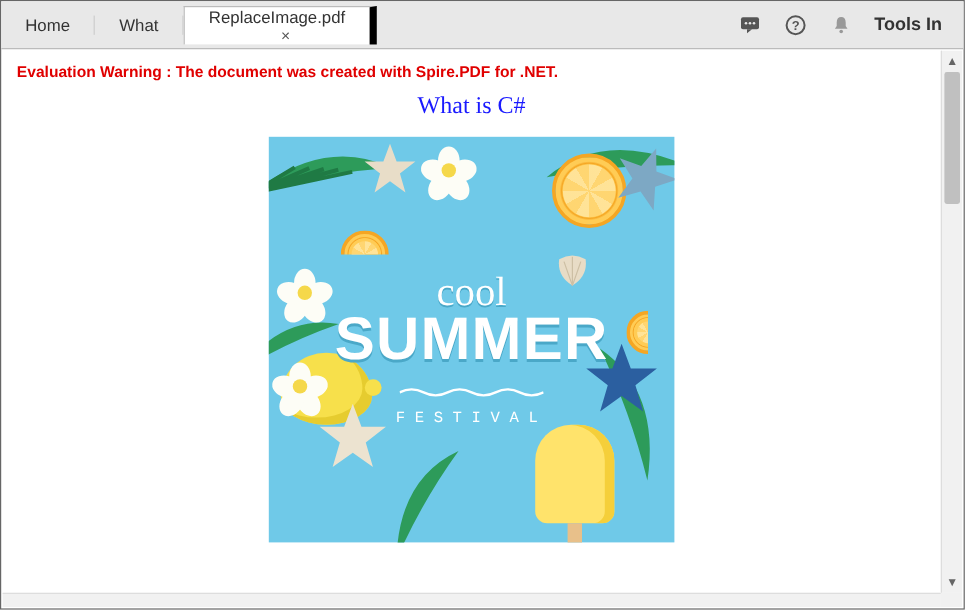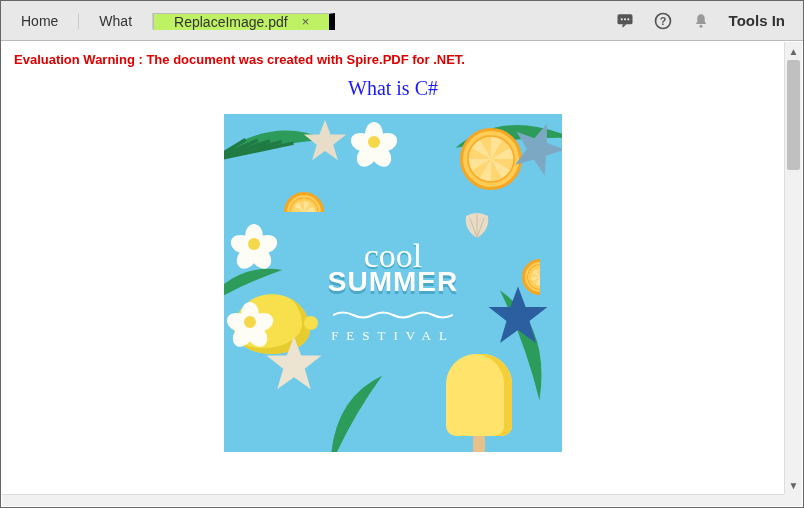--- a/index.html
+++ b/index.html
@@ -22,26 +22,27 @@
   .tab {
     display: flex;
     align-items: center;
     padding: 0 20px;
     font-size: 14px;
     color: #333;
     border-right: 1px solid #ccc;
     cursor: pointer;
   }
   .tab.active {
-    background: #bef264;
+    background: #ffffff;
     border-top: 1px solid #bbb;
     border-right: 6px solid #000000;
     border-left: 1px solid #bbb;
     margin-bottom: -1px;
     color: #333;
+    flex-direction: column;
   }
   .tab .close {
     margin-left: 14px;
     font-size: 13px;
     color: #555;
   }
   .toolbar-spacer { flex: 1; }
   .toolbar-right {
     display: flex;
     align-items: center;
@@ -163,31 +164,31 @@
     position:absolute; inset:0; display:flex; flex-direction:column;
     align-items:center; justify-content:center; color:#fff;
     text-align:center; padding-top:20px;
   }
   .pt-cool{
     font-family: "Brush Script MT", cursive; font-size:34px;
     line-height:0.8; margin-bottom:-4px;
     text-shadow:0 2px 0 #4aa8c8;
   }
   .pt-summer{
-    font-family: Arial, sans-serif; font-weight:900; font-size:28px;
+    font-family: Arial, sans-serif; font-weight:900; font-size:50px;
     letter-spacing:1px; text-shadow:0 3px 0 #4aa8c8;
   }
   .pt-time{
     font-family: Arial, sans-serif; font-weight:900; font-size:56px;
     letter-spacing:2px; line-height:0.9; text-shadow:0 4px 0 #4aa8c8;
   }
   .pt-wave{ margin:8px 0 4px; }
   .pt-wave svg{ width:120px; height:10px; }
   .pt-festival{
-    font-family: Liberation Serif, serif; font-size:13px; letter-spacing:8px;
+    font-family: Liberation Mono, monospace; font-size:13px; letter-spacing:8px;
     color:#fff;
     text-align:center;
   }
   
   .vscroll {
     position:absolute; top:0; right:0; bottom:12px; width:18px;
     background:#f1f1f1; border-left:1px solid #ddd;
   }
   .vscroll .arrow{ height:18px; display:flex; align-items:center; justify-content:center; color:#666; font-size:10px;}
   .vscroll .track{ position:absolute; top:18px; bottom:18px; left:2px; right:2px;}

